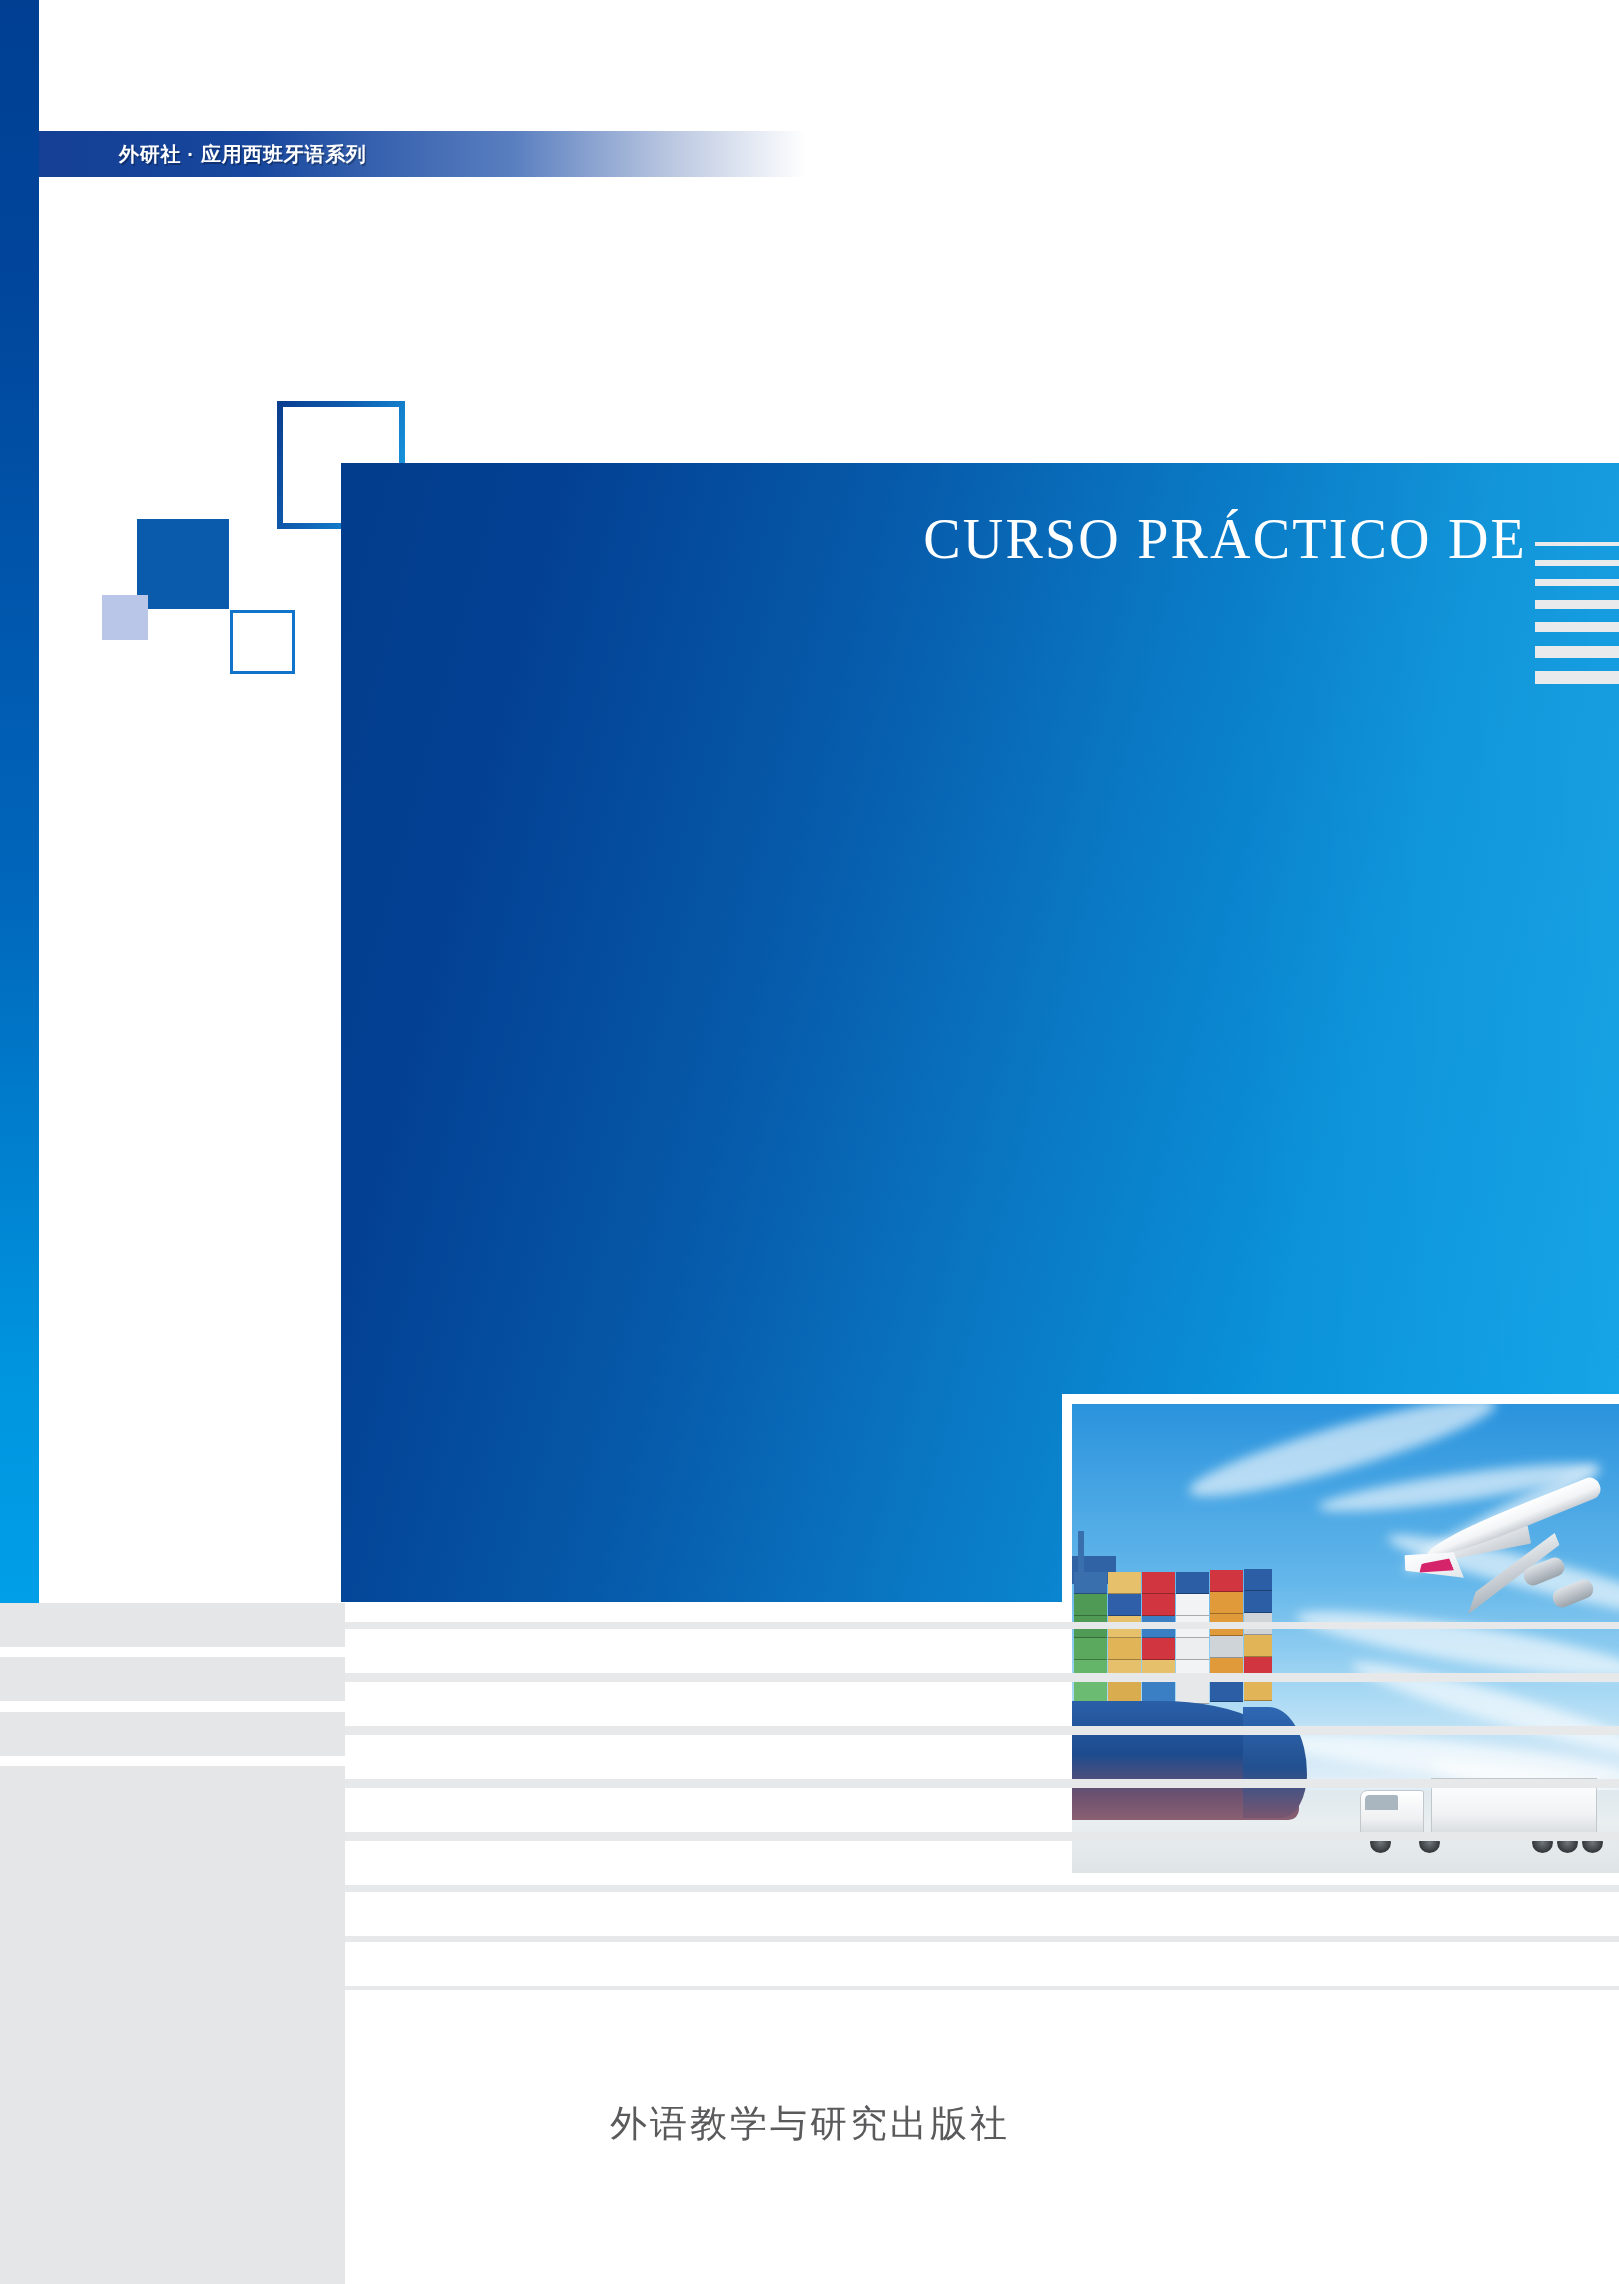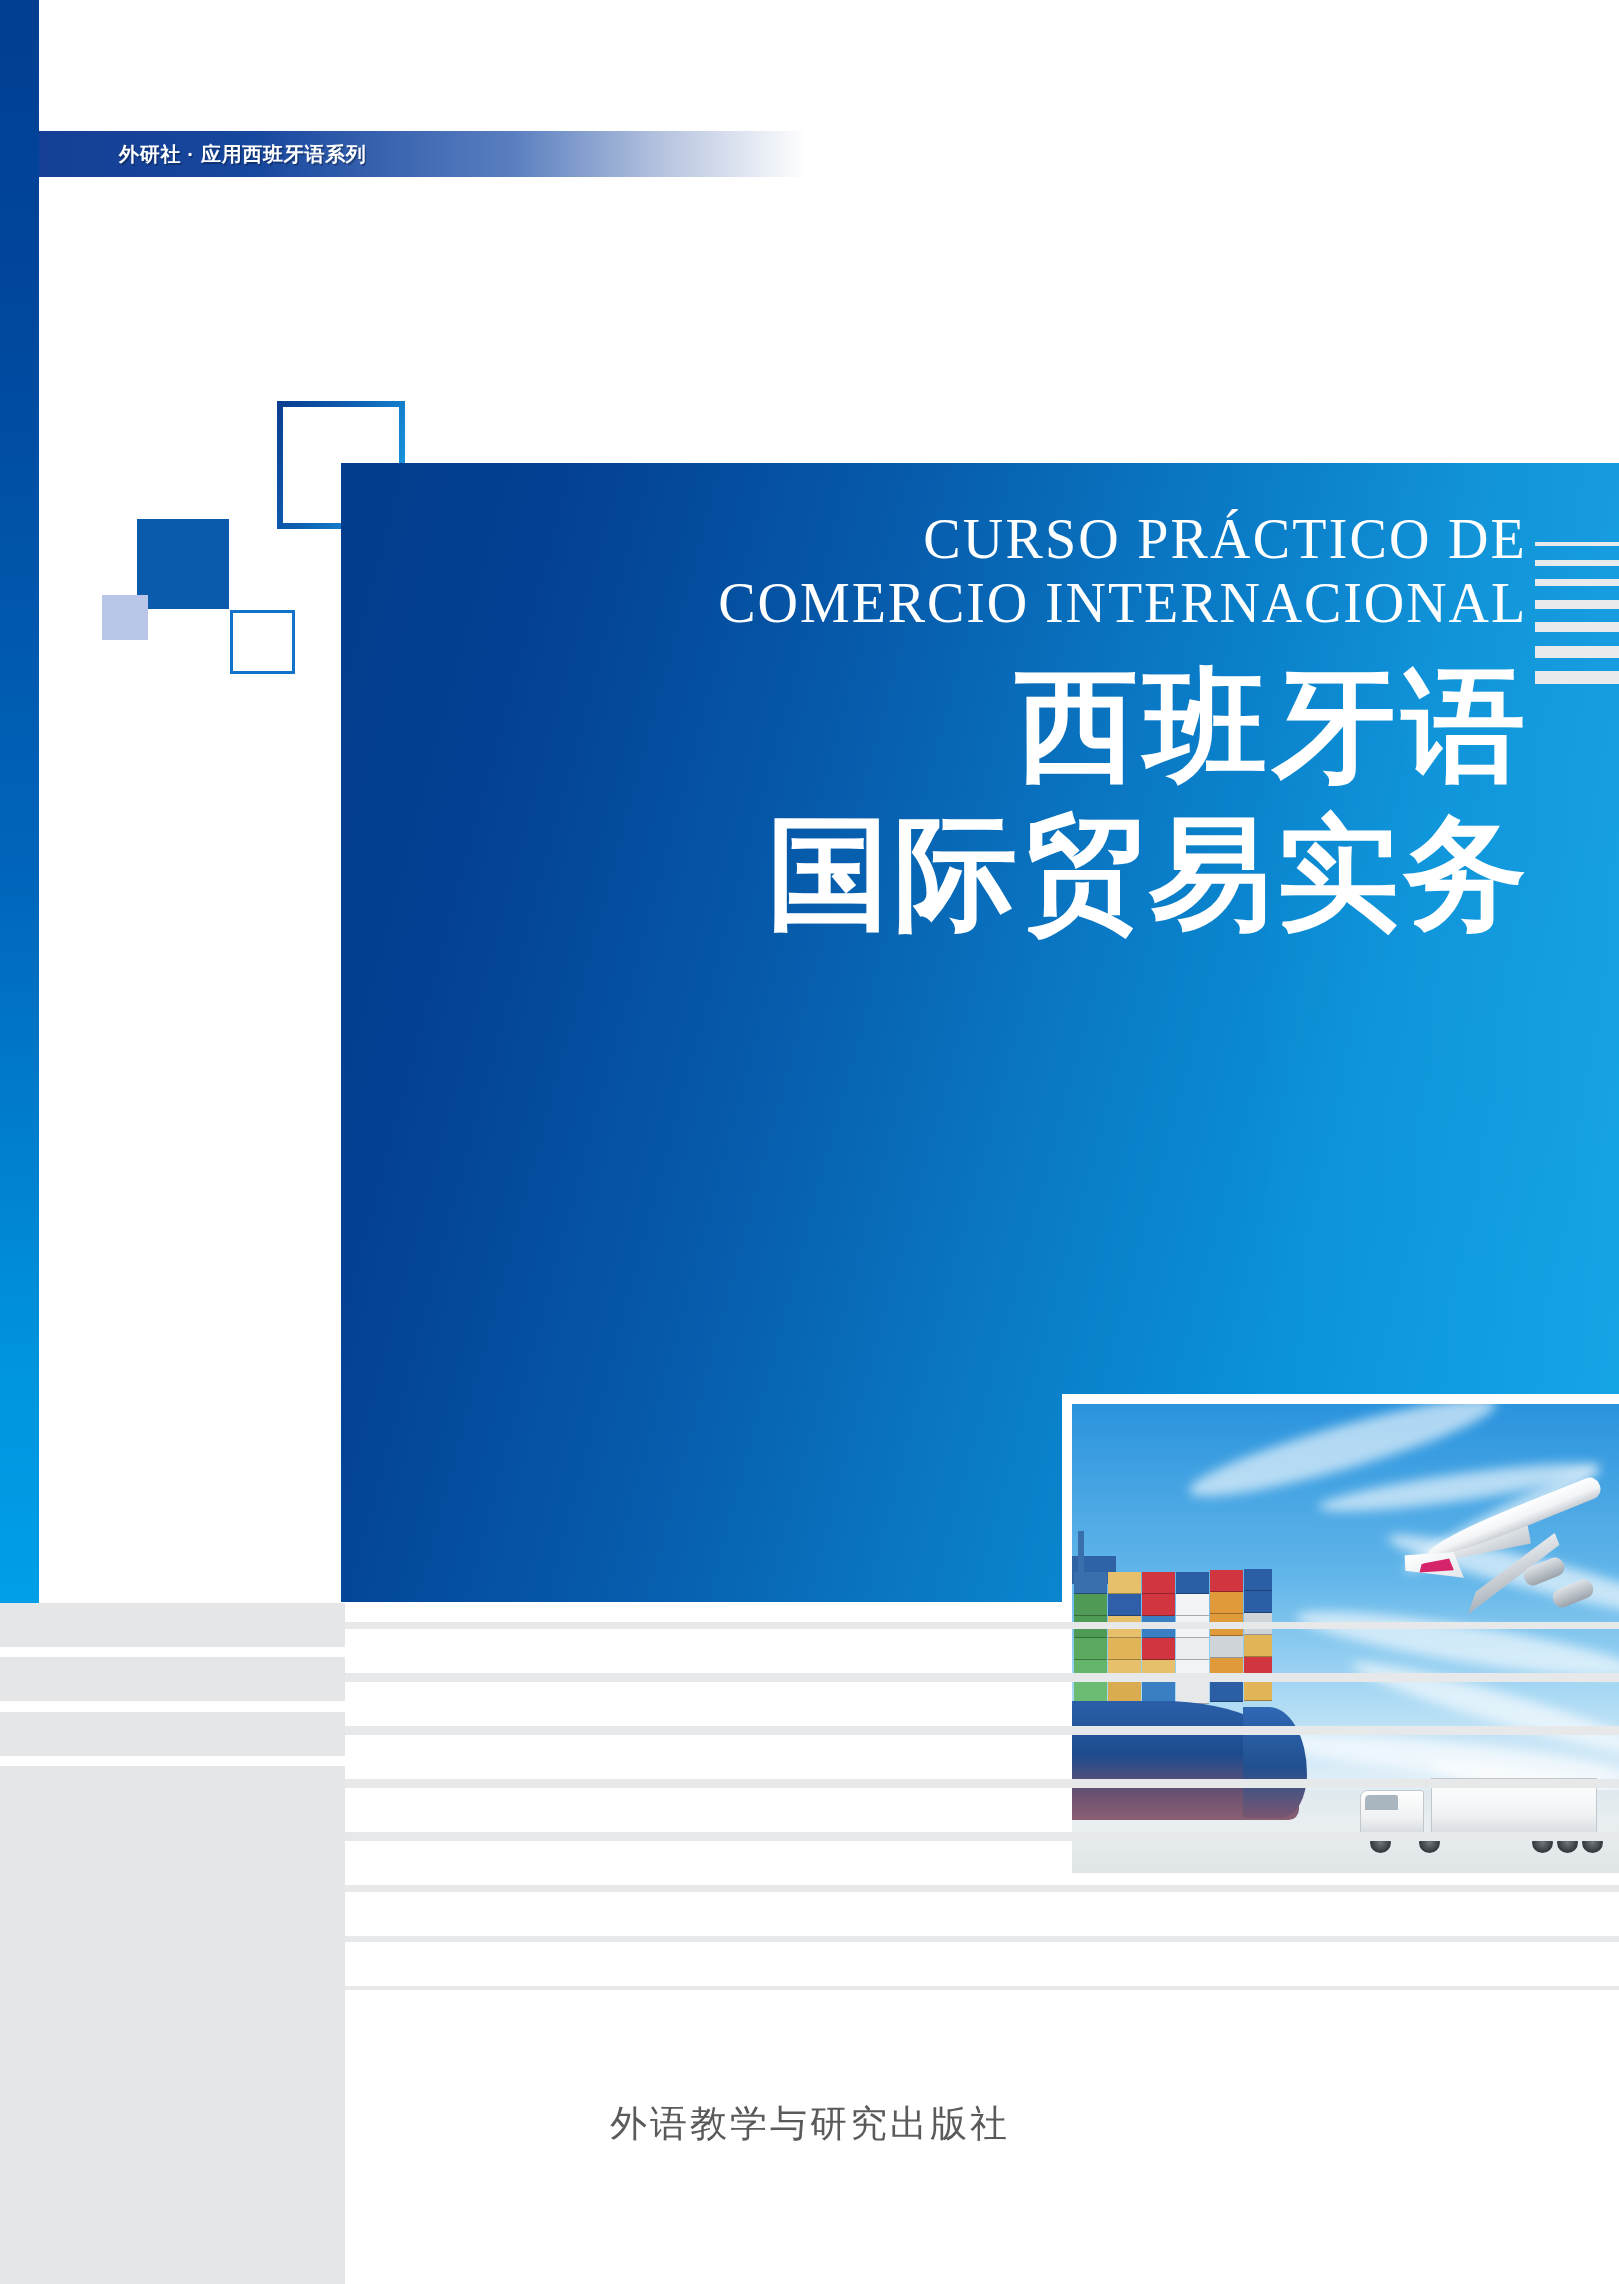--- a/index.html
+++ b/index.html
@@ -228,37 +228,32 @@
 <div class="sq-outline-big"></div>
 <div class="sq-solid-mid"></div>
 <div class="sq-solid-small"></div>
 <div class="sq-outline-small"></div>
 
 <div class="panel">
   <div class="panel-sheen"></div>
 
   <div class="es-title">
     <div class="l1">CURSO PRÁCTICO DE</div>
-    <div class="l2">COMERCIO INTERNACIONAL</div>
   </div>
 
   <div class="stripes" id="title-stripes">
       <i style="height: 4.4px; margin-bottom: 13.3px;"></i>
       <i style="height: 6px; margin-bottom: 13.3px;"></i>
       <i style="height: 7.4px; margin-bottom: 13.3px;"></i>
       <i style="height: 9px; margin-bottom: 13.3px;"></i>
       <i style="height: 10.4px; margin-bottom: 13.3px;"></i>
       <i style="height: 12px; margin-bottom: 13.3px;"></i>
       <i style="height: 13.3px; margin-bottom: 0px;"></i>
     </div>
 
-  <div class="cn-title">
-    <div class="row1">西班牙语</div>
-    <div class="row2">国际贸易实务</div>
-  </div>
 
 </div>
 
 <div class="photo-frame">
   <div class="photo">
     <div class="cloud c1"></div>
     <div class="cloud c2"></div>
     <div class="cloud c3"></div>
     <div class="cloud c4"></div>
     <div class="cloud c5"></div>

